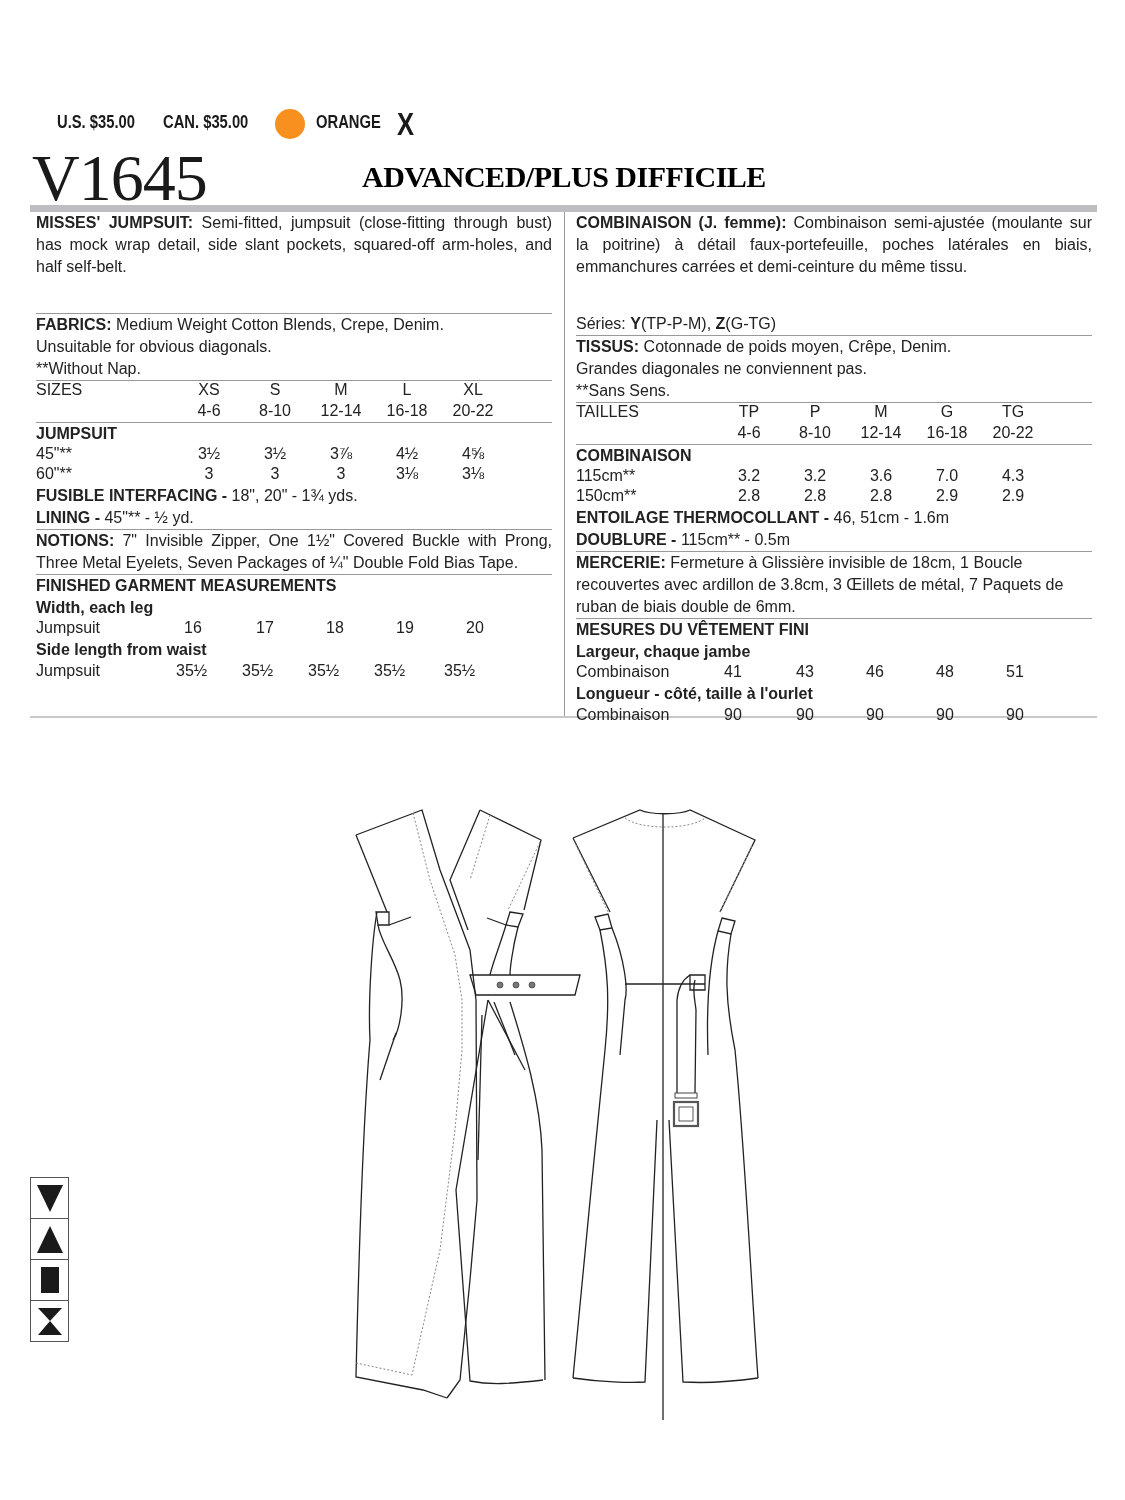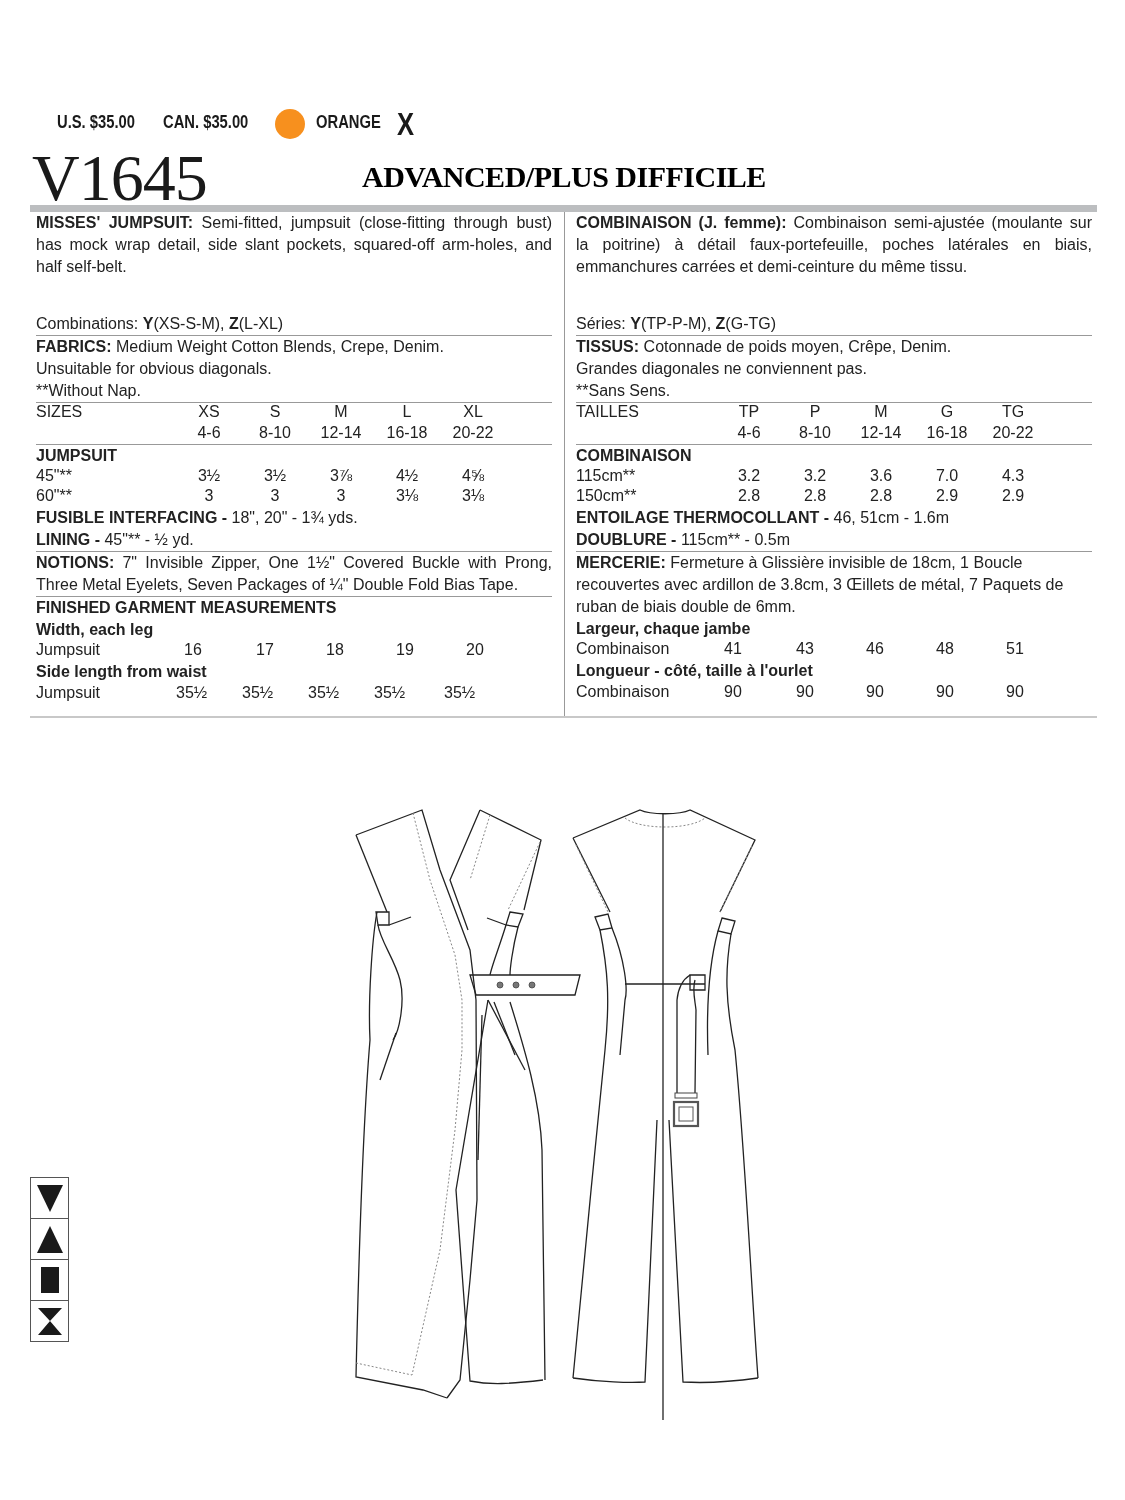--- a/index.html
+++ b/index.html
@@ -37,21 +37,20 @@
 <div class="abs xmark">X</div>
 <div class="abs pattern-no">V1645</div>
 <div class="abs difficulty">ADVANCED/PLUS DIFFICILE</div>
 
 <div class="abs topbar"></div>
 <div class="abs vdivider"></div>
 <div class="abs bottombar"></div>
 
 <div class="col left">
   <div class="just" style="height:101px;"><b>MISSES' JUMPSUIT:</b><span> Semi-fitted, jumpsuit (close-fitting through bust) has mock wrap detail, side slant pockets, squared-off arm-holes, and half self-belt.</span></div>
-  <div><span>Combinations: </span><b>Y</b><span>(XS-S-M), </span><b>Z</b><span>(L-XL)</span></div>
   <div class="rule"><b>FABRICS:</b><span> Medium Weight Cotton Blends, Crepe, Denim.</span></div>
   <div>Unsuitable for obvious diagonals.</div>
   <div>**Without Nap.</div>
   <div class="rule row">
     <span class="lab">SIZES</span>
     <span class="c">XS</span>
     <span class="c">S</span>
     <span class="c">M</span>
     <span class="c">L</span>
     <span class="c">XL</span>
@@ -140,20 +139,21 @@
     <span class="lab">150cm**</span>
     <span class="c">2.8</span>
     <span class="c">2.8</span>
     <span class="c">2.8</span>
     <span class="c">2.9</span>
     <span class="c">2.9</span>
   </div>
   <div><b>ENTOILAGE THERMOCOLLANT -</b><span> 46, 51cm - 1.6m</span></div>
   <div><b>DOUBLURE -</b><span> 115cm** - 0.5m</span></div>
   <div class="rule"><b>MERCERIE:</b><span> Fermeture à Glissière invisible de 18cm, 1 Boucle recouvertes avec ardillon de 3.8cm, 3 Œillets de métal, 7 Paquets de ruban de biais double de 6mm.</span></div>
+  <div class="rule"><b>MESURES DU VÊTEMENT FINI</b></div>
   <div><b>Largeur, chaque jambe</b></div>
   <div class="row meas">
     <span class="lab">Combinaison</span>
     <span class="c" style="padding-left:8px">41</span>
     <span class="c" style="padding-left:6px">43</span>
     <span class="c" style="padding-left:4px">46</span>
     <span class="c" style="padding-left:4px">48</span>
     <span class="c" style="padding-left:4px">51</span>
   </div>
   <div><b>Longueur - côté, taille à l'ourlet</b></div>

